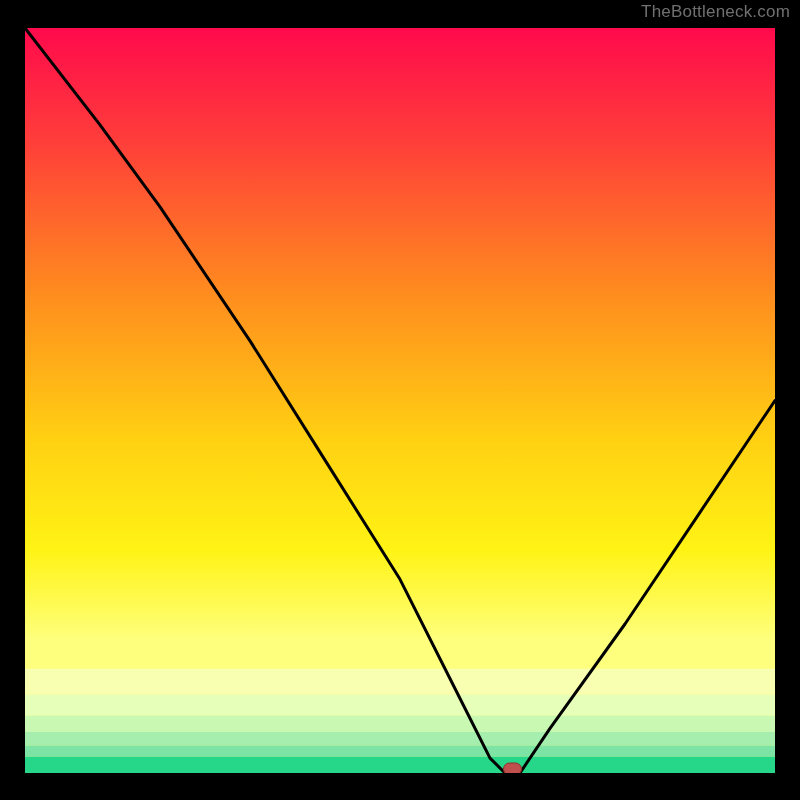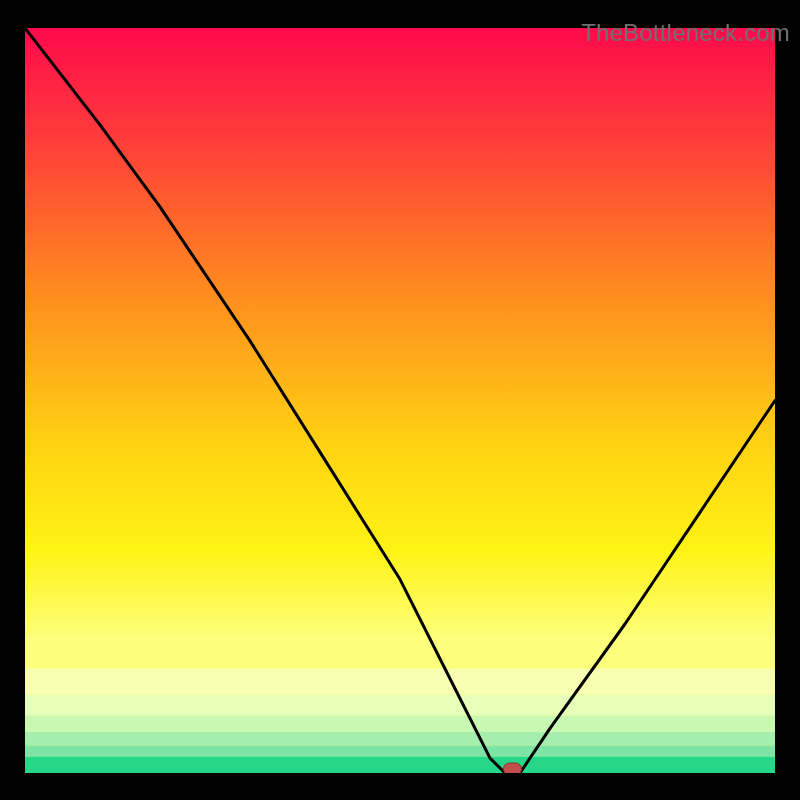--- a/index.html
+++ b/index.html
@@ -15,25 +15,24 @@
     width: 800px;
     height: 800px;
     background: #000;
     position: relative;
   }
   .watermark {
     position: absolute;
     top: 2px;
     right: 10px;
     color: #707070;
-    font-size: 24px;
+    font-size: 17px;
     font-weight: 500;
     z-index: 10;
     letter-spacing: 0.2px;
-    margin-top: 17px;
   }
   .plot-area {
     position: absolute;
     left: 25px;
     top: 28px;
     width: 750px;
     height: 745px;
   }
   svg {
     display: block;

